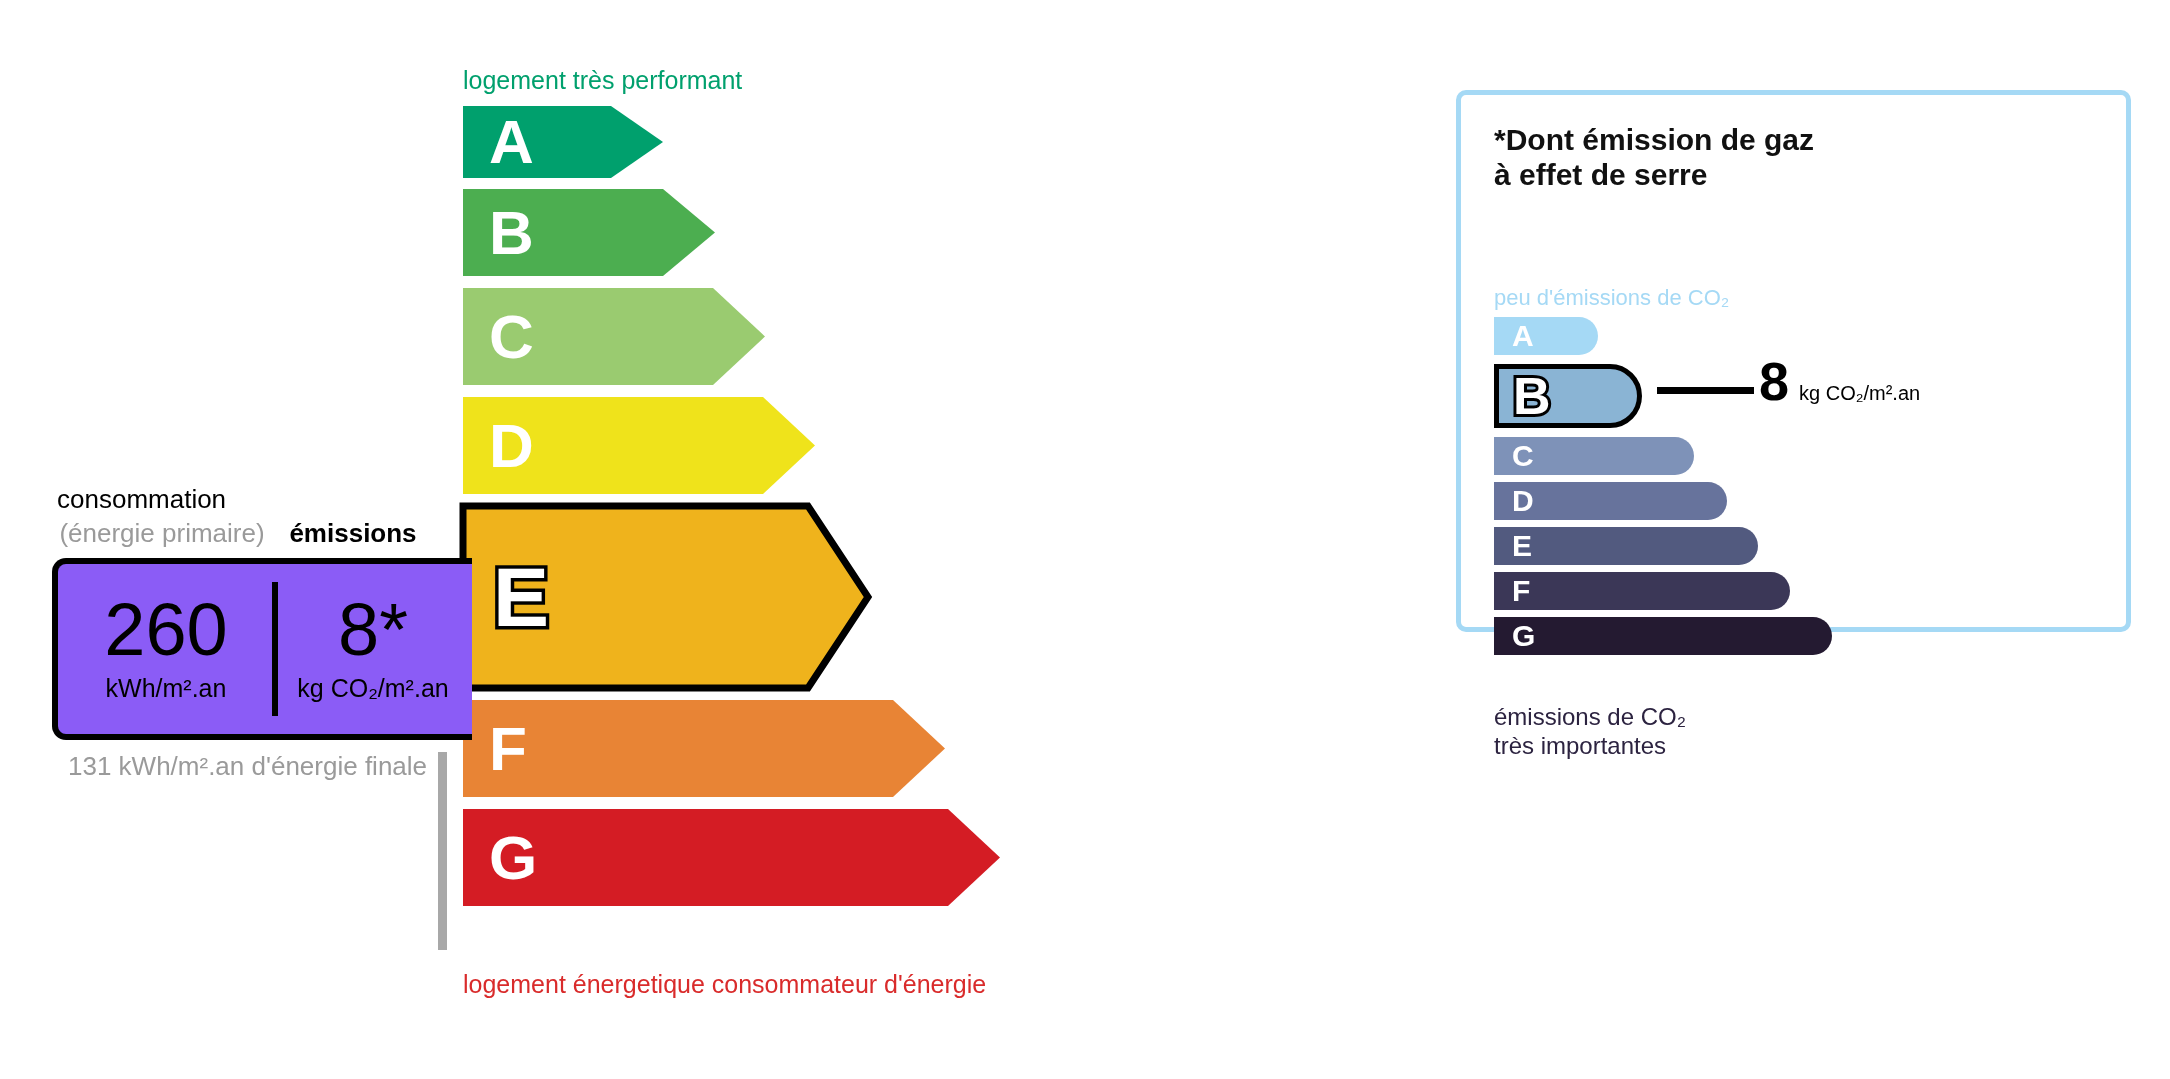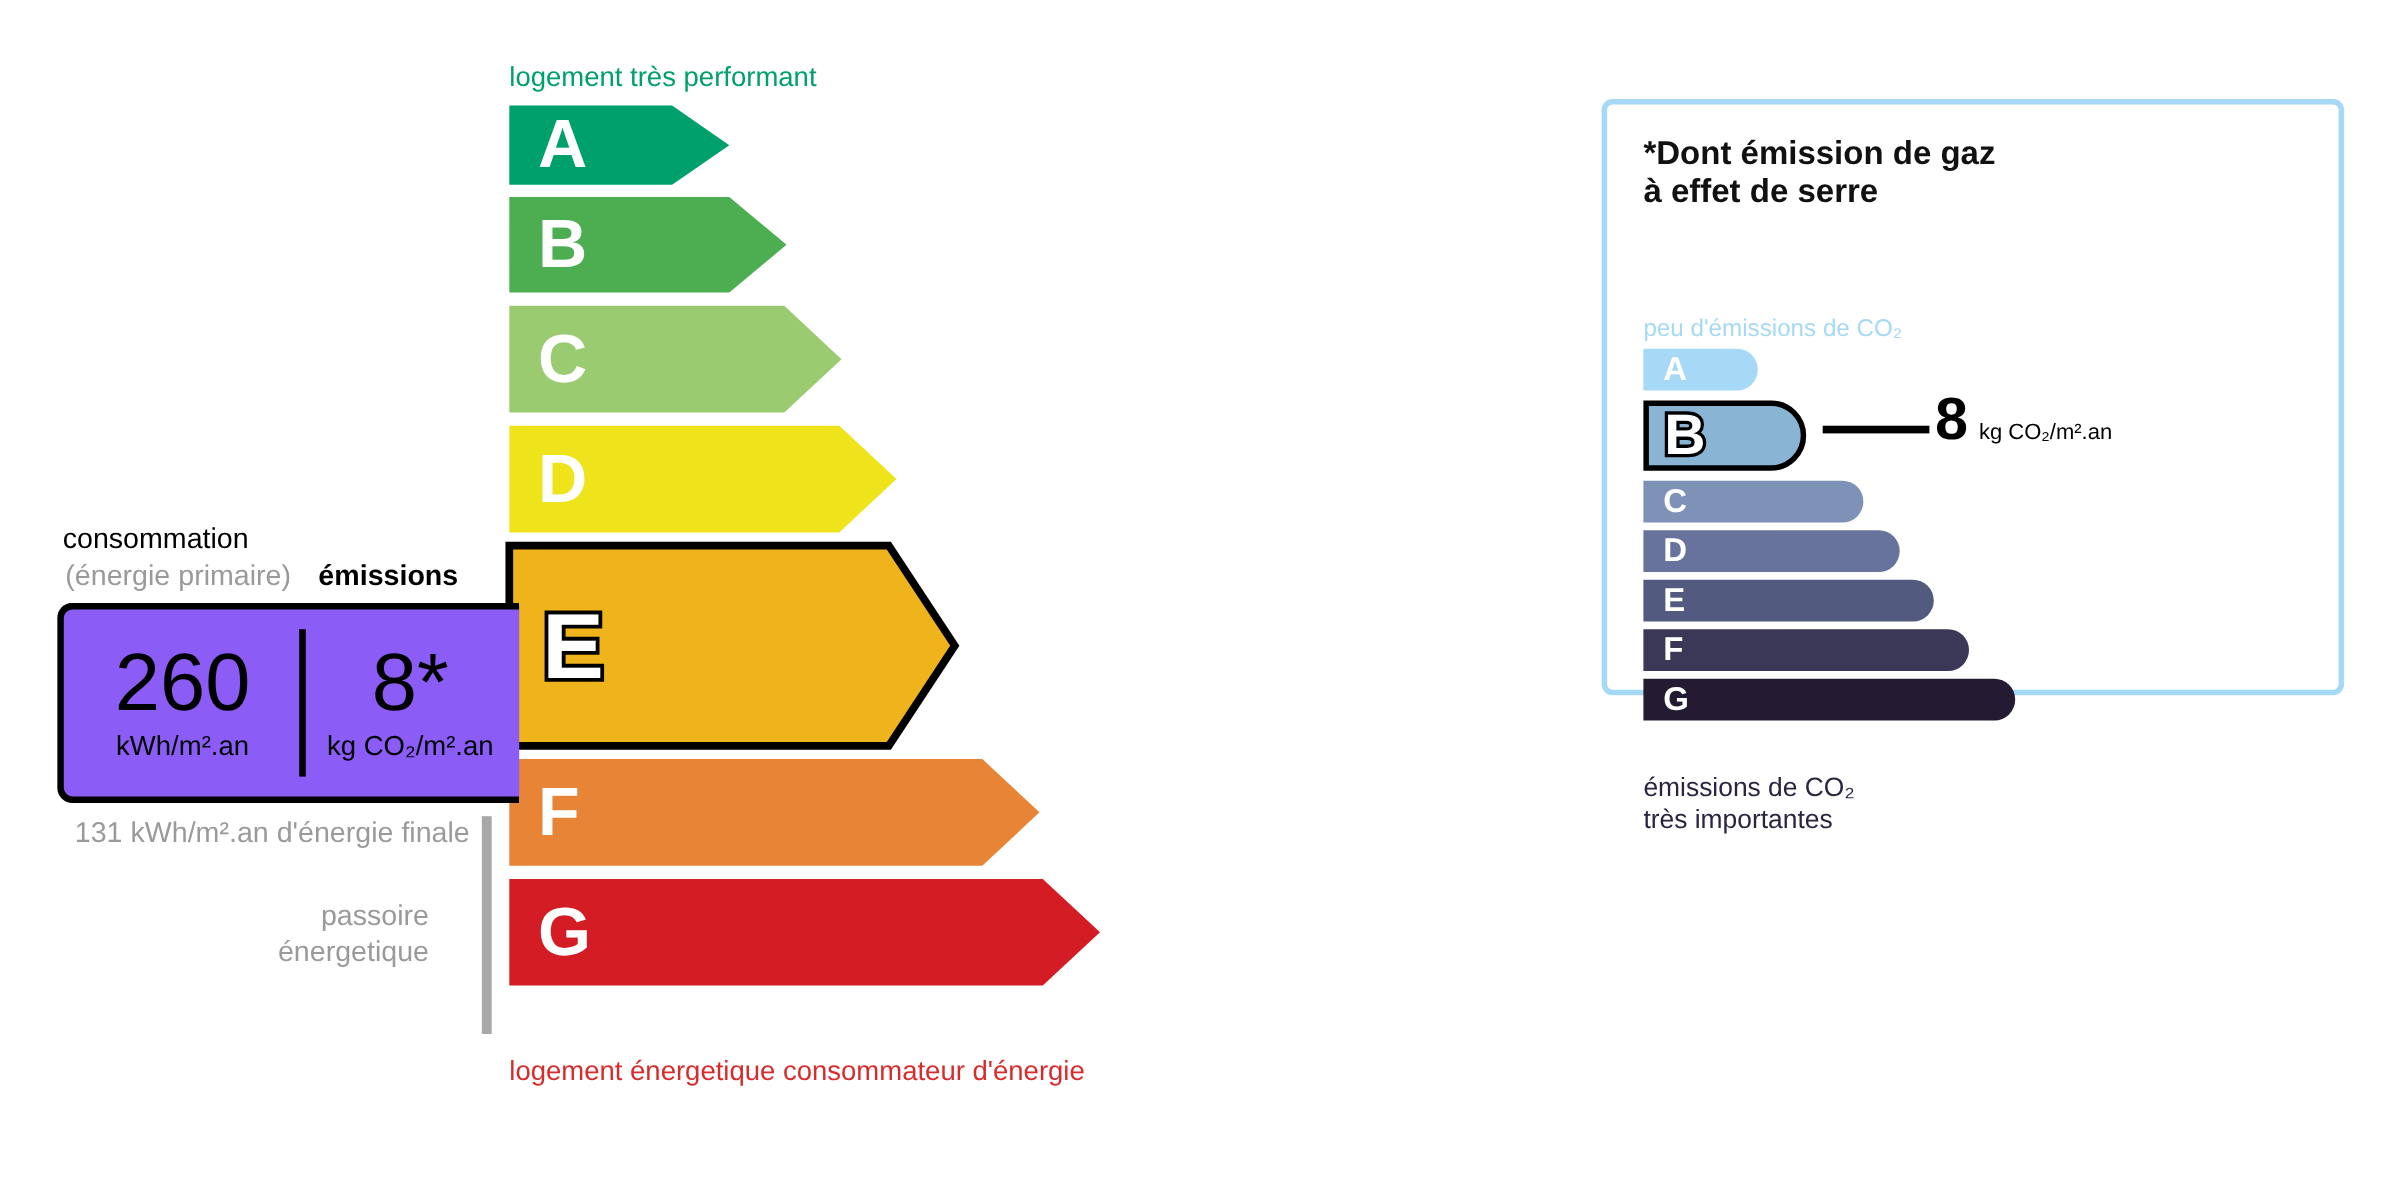--- a/index.html
+++ b/index.html
@@ -10,21 +10,21 @@
     font-family: "Liberation Sans", sans-serif;
     overflow: hidden;
   }
   #root {
     position: relative;
     width: 2170px;
     height: 1079px;
   }
 
   
-  #dpe { position: absolute; left: 0; top: 0; width: 1380px; height: 765px; }
+  #dpe { position: absolute; left: 0; top: 10px; width: 1380px; height: 765px; }
 
   .top-caption {
     position: absolute;
     left: 463px; top: 56px;
     font-size: 25px;
     color: #00a06d;
     white-space: nowrap;
   }
   .bottom-caption {
     position: absolute;
@@ -280,22 +280,20 @@
       </div>
       <div class="vb-divider"></div>
       <div class="vb-cell vb-right">
         <div class="vb-number">8*</div>
         <div class="vb-unit">kg CO₂/m².an</div>
       </div>
     </div>
 
     <div class="label-finale">131 kWh/m².an
 d'énergie finale</div>
-    <div class="label-passoire">passoire
-énergetique</div>
     <div id="passoire-bar"></div>
 
     <div class="bottom-caption">logement énergetique consommateur d'énergie</div>
   </section>
 
   <section id="co2panel">
     <div class="co2-title">*Dont émission de gaz
 à effet de serre</div>
 
     <div class="co2-top-caption">peu d'émissions de CO₂</div>

